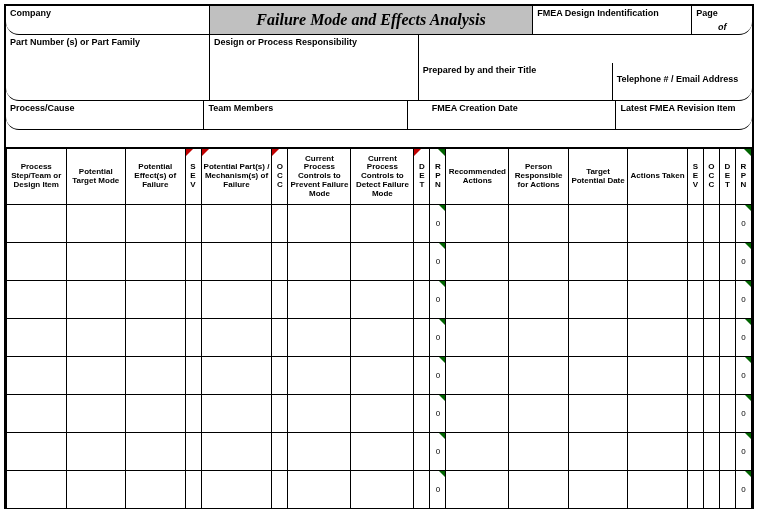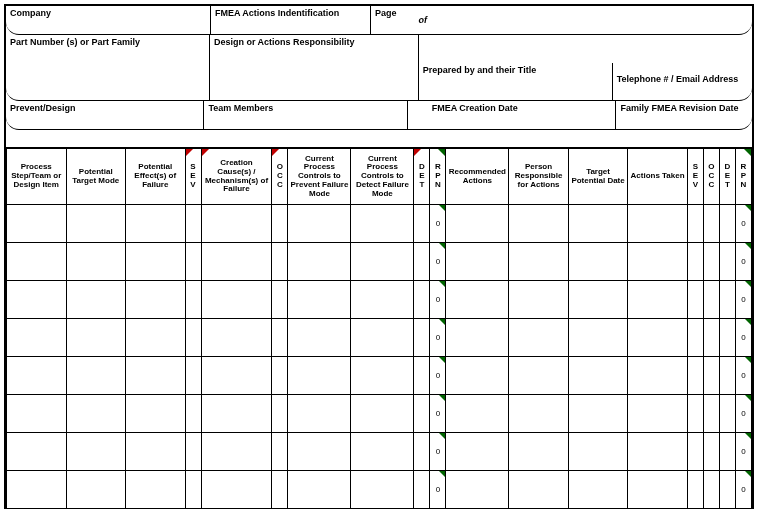--- a/index.html
+++ b/index.html
@@ -38,21 +38,21 @@
     display: flex;
     align-items: center;
     justify-content: center;
     font-weight: bold;
     font-style: italic;
     font-size: 16px;
     font-family: "Times New Roman", serif;
   }
   .page-of {
     display: flex;
-    flex-direction: row;
+    flex-direction: column;
     justify-content: space-between;
     align-items: flex-start;
     min-height: 28px;
   }
   .page-of .of-label {
     align-self: center;
     font-weight: bold;
     font-style: italic;
   }
   .gap-row {
@@ -113,56 +113,59 @@
 </style>
 </head>
 <body>
 
 <div class="fmea-container">
 
   <div class="header-row">
     <div class="header-cell" style="width:205px;">
       <span class="header-label">Company</span>
     </div>
+    <div class="header-cell title-cell" style="width:325px;">
+      <span>Failure Mode and Effects Analysis</span>
+    </div>
     <div class="header-cell" style="width:160px;">
-      <span class="header-label">FMEA Actions Indentification</span>
+      <span class="header-label">FMEA Design Indentification</span>
     </div>
     <div class="header-cell page-of" style="width:60px;border-right:none;">
       <span class="header-label">Page</span>
       <span class="of-label">of</span>
     </div>
   </div>
 
   <div class="header-row">
     <div class="header-cell" style="width:205px;">
       <span class="header-label">Part Number (s) or Part Family</span>
     </div>
     <div class="header-cell" style="width:210px;">
-      <span class="header-label">Design or Actions Responsibility</span>
+      <span class="header-label">Design or Process Responsibility</span>
     </div>
     <div class="header-cell" style="width:195px;margin-top:28px;">
       <span class="header-label">Prepared by and their Title</span>
     </div>
     <div class="header-cell" style="width:140px;border-right:none;margin-top:37px;">
       <span class="header-label">Telephone # / Email Address</span>
     </div>
   </div>
 
   <div class="header-row">
     <div class="header-cell" style="width:205px;">
-      <span class="header-label">Prevent/Design</span>
+      <span class="header-label">Process/Cause</span>
     </div>
     <div class="header-cell" style="width:210px;">
       <span class="header-label">Team Members</span>
     </div>
     <div class="header-cell" style="width:195px;margin-left:20px;">
       <span class="header-label">FMEA Creation Date</span>
     </div>
     <div class="header-cell" style="width:140px;border-right:none;">
-      <span class="header-label">Family FMEA Revision Date</span>
+      <span class="header-label">Latest FMEA Revision Item</span>
     </div>
   </div>
 
   <div class="gap-row"></div>
 
   <table class="main">
     <colgroup>
       <col class="wide-a">
         <col class="wide-a">
         <col class="wide-a">
@@ -181,21 +184,21 @@
         <col class="narrow">
         <col class="narrow">
         <col class="narrow">
     </colgroup>
     <thead>
       <tr>
         <th>Process Step/Team or Design Item</th>
         <th>Potential Target Mode</th>
         <th>Potential Effect(s) of Failure</th>
         <th class="tri-red">S E V</th>
-        <th class="tri-red">Creation Cause(s) / Mechanism(s) of Failure</th>
+        <th class="tri-red">Potential Part(s) / Mechanism(s) of Failure</th>
         <th class="tri-red">O C C</th>
         <th>Current Process Controls to Prevent Failure Mode</th>
         <th>Current Process Controls to Detect Failure Mode</th>
         <th class="tri-red">D E T</th>
         <th class="tri-green">R P N</th>
         <th>Recommended Actions</th>
         <th>Person Responsible for Actions</th>
         <th>Target Potential Date</th>
         <th>Actions Taken</th>
         <th>S E V</th>

